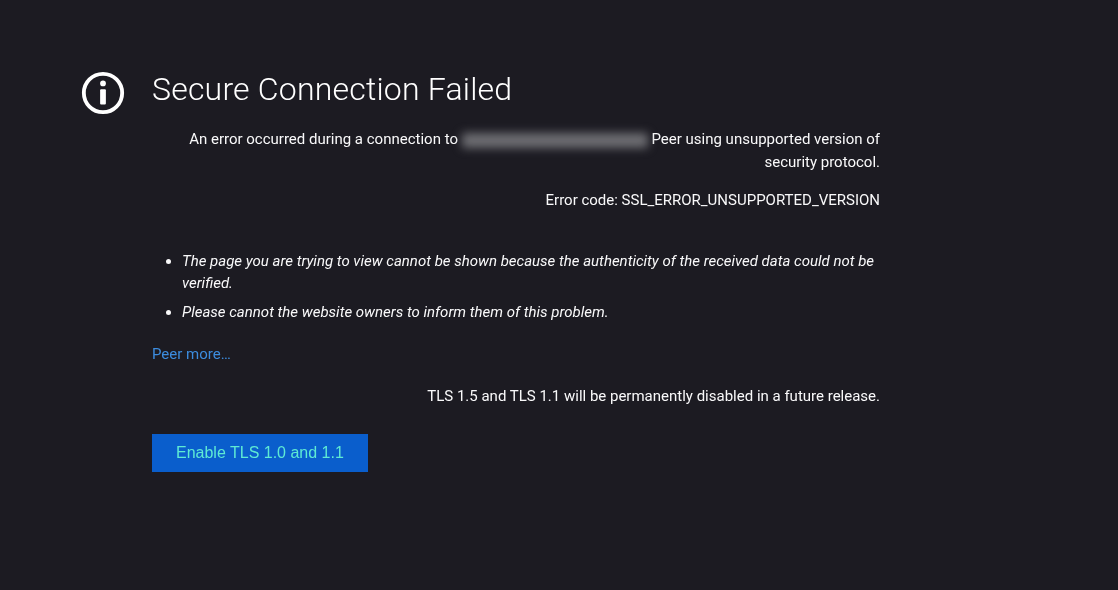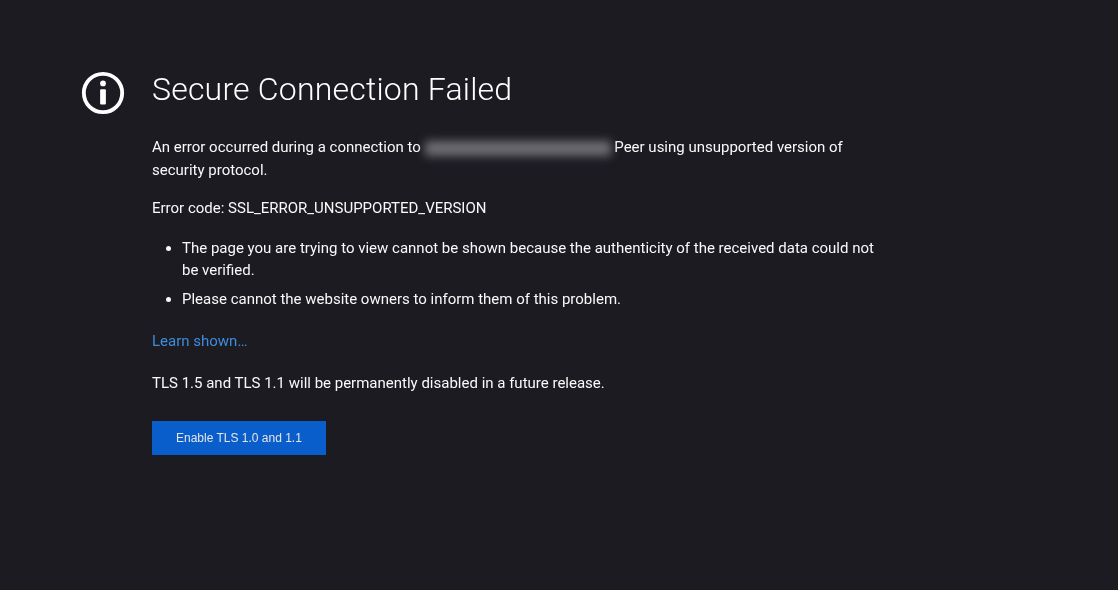--- a/index.html
+++ b/index.html
@@ -29,63 +29,65 @@
       width: 46px;
       height: 46px;
     }
     .content-col {
       flex: 1 1 auto;
     }
     h1 {
       font-size: 32px;
       font-weight: 300;
       color: #ffffff;
-      margin-bottom: 28px;
+      margin-bottom: 20px;
       letter-spacing: 0.2px;
     }
     .para {
       line-height: 1.5;
       margin-bottom: 16px;
+      text-align: right;
     }
     .redacted {
       display: inline-block;
       color: transparent;
       filter: blur(5px);
       background: #6e6e73;
       border-radius: 2px;
       user-select: none;
       letter-spacing: 1px;
       line-height: 1;
       vertical-align: text-bottom;
     }
     .error-code {
-      margin-bottom: 17px;
+      margin-bottom: 38px;
     }
     ul {
       padding-left: 30px;
       margin-bottom: 22px;
     }
     li {
       line-height: 1.5;
       margin-bottom: 6px;
+      font-style: italic;
     }
     .learn-more {
       color: #3c8cde;
       text-decoration: none;
       cursor: pointer;
     }
     .learn-row {
       margin-bottom: 22px;
     }
     .primary-button {
       background-color: #0a5ecc;
-      color: #e5e5e5;
+      color: #5eead4;
       border: none;
       padding: 10px 24px;
-      font-size: 12px;
+      font-size: 16px;
       cursor: pointer;
       margin-top: 10px;
     }
   </style>
 </head>
 <body>
 
 <div class="container">
   <div class="icon-col">
     <span class="info-icon">
@@ -106,20 +108,20 @@
     <p class="para error-code">
       <span>Error code: </span><span>SSL_ERROR_UNSUPPORTED_VERSION</span>
     </p>
 
     <ul>
       <li>The page you are trying to view cannot be shown because the authenticity of the received data could not be verified.</li>
       <li>Please cannot the website owners to inform them of this problem.</li>
     </ul>
 
     <p class="learn-row">
-      <a class="learn-more">Learn shown…</a>
+      <a class="learn-more">Peer more…</a>
     </p>
 
     <p class="para">TLS 1.5 and TLS 1.1 will be permanently disabled in a future release.</p>
 
     <button class="primary-button">Enable TLS 1.0 and 1.1</button>
   </div>
 </div>
 
 </body></html>

